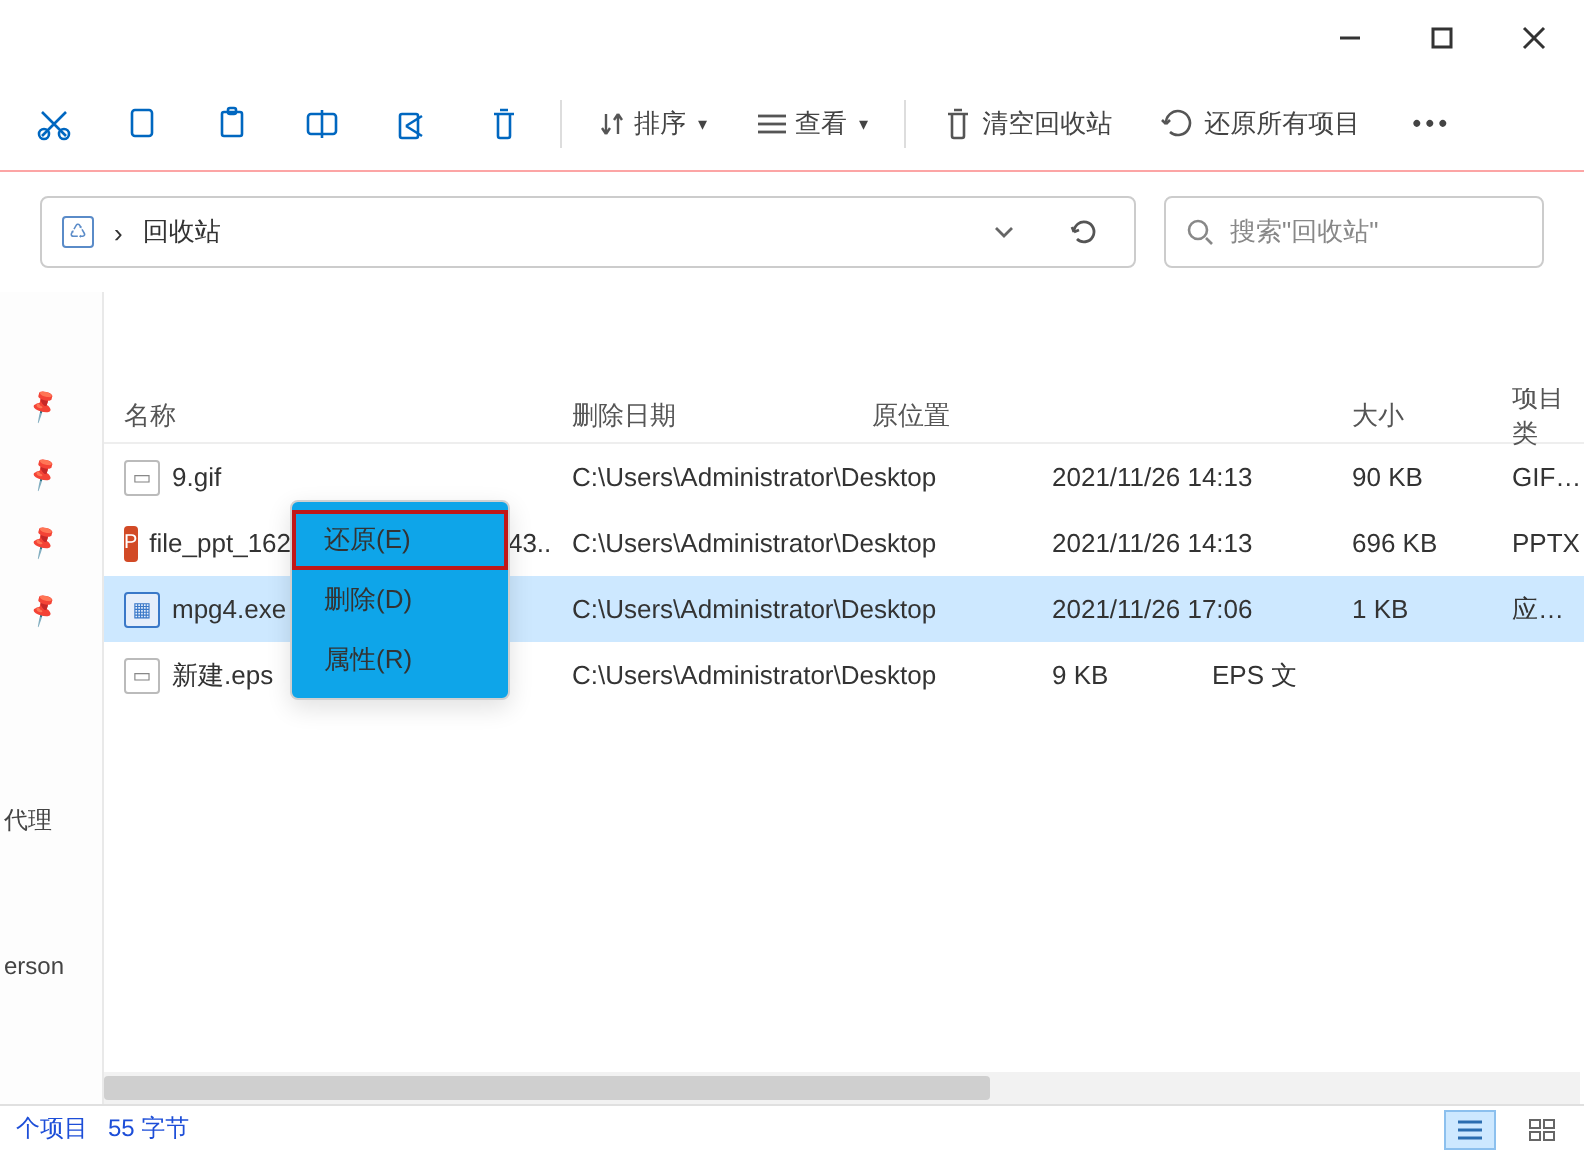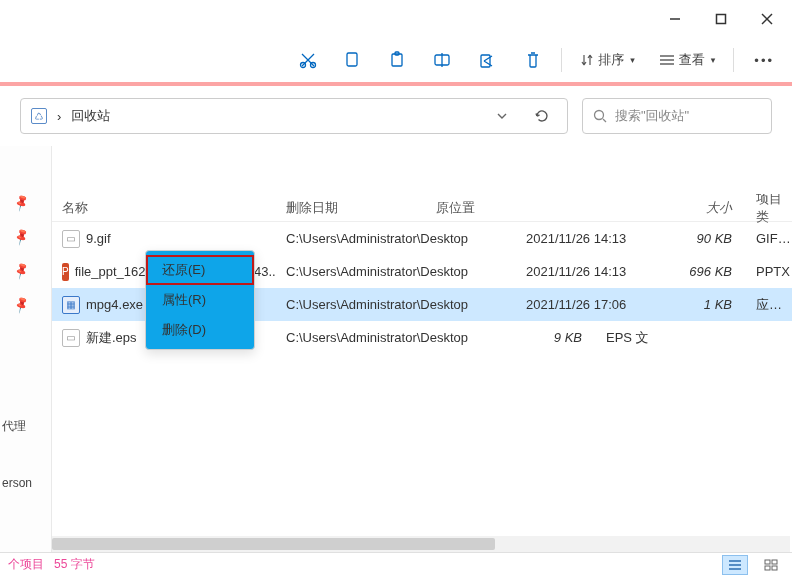--- a/index.html
+++ b/index.html
@@ -1,21 +1,21 @@
 <!DOCTYPE html>
 <html><head>
 <meta charset="utf-8">
 <style>
 * { margin: 0; padding: 0; box-sizing: border-box; font-family: "Microsoft YaHei", "Segoe UI", sans-serif; }
 body { width: 792px; height: 576px; background: #fff; overflow: hidden; position: relative; font-size: 13px; color: #333; }
 
 .titlebar { height: 38px; display: flex; justify-content: flex-end; align-items: center; padding-right: 2px; }
 .titlebar .win-btn { width: 46px; height: 38px; display: flex; align-items: center; justify-content: center; color: #333; }
 
-.toolbar { height: 48px; display: flex; align-items: center; border-bottom: 4px solid #fca5a5; padding: 0 4px; justify-content: flex-end; }
+.toolbar { height: 48px; display: flex; align-items: center; border-bottom: 1px solid #fca5a5; padding: 0 4px; }
 .toolbar .tb-item { height: 36px; display: flex; align-items: center; padding: 0 12px; color: #444; gap: 4px; }
 .toolbar .tb-item.icon-only { padding: 0 14px; }
 .toolbar .tb-item .chev { font-size: 9px; margin-left: 2px; }
 .toolbar .sep { width: 1px; height: 24px; background: #ddd; margin: 0 6px; }
 .accent { color: #0067c0; }
 
 .addressbar-row { height: 60px; display: flex; align-items: center; padding: 0 20px; gap: 14px; }
 .address { flex: 1; height: 36px; border: 1px solid #ccc; border-radius: 4px; display: flex; align-items: center; padding: 0 10px; gap: 10px; }
 .address .recycle-small { width: 16px; height: 16px; border: 1px solid #5a8bc8; border-radius: 2px; display: flex; align-items: center; justify-content: center; font-size: 10px; color: #5a8bc8; }
 .address .crumb { color: #333; }
@@ -27,35 +27,35 @@
 .leftgutter { width: 52px; border-right: 1px solid #e9e9e9; background: #fdfdfd; position: relative; }
 .leftgutter .pin { position: absolute; left: 14px; color: #777; font-size: 12px; transform: rotate(-30deg); }
 .leftgutter .lbl { position: absolute; left: 2px; font-size: 12px; color: #444; width: 48px; overflow: hidden; white-space: nowrap; }
 
 .filearea { flex: 1; overflow: hidden; margin-top: 48px; }
 .cols { display: flex; height: 28px; align-items: center; border-bottom: 1px solid #eee; color: #555; }
 .cols .col { padding-left: 10px; }
 .c-name { width: 224px; }
 .c-loc { width: 240px; }
 .c-date { width: 150px; }
-.c-size { width: 80px; text-align: right; padding-right: 14px; font-style: italic; }
+.c-size { width: 80px; text-align: left; padding-right: 14px; }
 .c-type { flex: 1; }
 
 .rows { }
 .row { display: flex; height: 33px; align-items: center; }
 .row.selected { background: #cde8ff; }
 .row .cell { padding-left: 10px; white-space: nowrap; overflow: hidden; text-overflow: ellipsis; }
 .row .ic { width: 18px; height: 18px; margin-right: 6px; display: inline-flex; align-items: center; justify-content: center; border-radius: 2px; font-size: 10px; vertical-align: middle; }
 .row .name { display: flex; align-items: center; }
 
 .ctxmenu { position: absolute; left: 145px; top: 250px; width: 110px; background: #0ea5e9; border: 1px solid #d0d0d0; border-radius: 4px; box-shadow: 0 4px 12px rgba(0,0,0,.12); padding: 4px 0; z-index: 20; }
 .ctxmenu .mi { height: 30px; display: flex; align-items: center; padding: 0 16px; color: #333; }
 .ctxmenu .mi.hl { outline: 2px solid #c01818; outline-offset: -2px; }
 
-.statusbar { position: absolute; left: 0; bottom: 0; width: 100%; height: 24px; border-top: 1px solid #e0e0e0; display: flex; align-items: center; padding: 0 8px; color: #ec4899; font-size: 12px; gap: 10px; }
+.statusbar { position: absolute; left: 0; bottom: 0; width: 100%; height: 24px; border-top: 1px solid #e0e0e0; display: flex; align-items: center; padding: 0 8px; color: #1d4ed8; font-size: 12px; gap: 10px; }
 .statusbar .spacer { flex: 1; }
 .statusbar .view-btn { width: 26px; height: 20px; display: flex; align-items: center; justify-content: center; border: 1px solid transparent; }
 .statusbar .view-btn.active { background: #cde8ff; border-color: #8cc0ee; }
 
 .hscroll { position: absolute; left: 52px; bottom: 24px; right: 2px; height: 16px; background: #f2f2f2; }
 .hscroll .thumb { position: absolute; left: 0; top: 2px; height: 12px; width: 60%; background: #cfcfcf; border-radius: 2px; }
 
 svg { display: block; }
 </style>
 </head>
@@ -131,20 +131,37 @@
         <svg width="16" height="12">
           <line x1="1" y1="2" x2="15" y2="2" stroke="#555" stroke-width="1.4"></line>
           <line x1="1" y1="6" x2="15" y2="6" stroke="#555" stroke-width="1.4"></line>
           <line x1="1" y1="10" x2="15" y2="10" stroke="#555" stroke-width="1.4"></line>
         </svg>
       </span>
     <span>查看</span>
     <span class="chev">▾</span>
   </div>
   <div class="sep"></div>
+  <div class="tb-item">
+    <span>
+        <svg width="16" height="18">
+          <path d="M3 4 h10 M5 4 v11 a1 1 0 0 0 1 1 h4 a1 1 0 0 0 1 -1 V4 M6 2 h4" fill="none" stroke="#555" stroke-width="1.3"></path>
+        </svg>
+      </span>
+    <span>清空回收站</span>
+  </div>
+  <div class="tb-item">
+    <span>
+        <svg width="18" height="16">
+          <path d="M3 8 a6 6 0 1 1 2 4" fill="none" stroke="#555" stroke-width="1.3"></path>
+          <path d="M3 8 l-2 -2 M3 8 l2 -2" stroke="#555" stroke-width="1.3"></path>
+        </svg>
+      </span>
+    <span>还原所有项目</span>
+  </div>
   <div class="tb-item icon-only">
       <span style="letter-spacing:2px;">•••</span>
     </div>
 </div>
 
 <div class="addressbar-row">
   <div class="address">
     <span class="recycle-small">♺</span>
     <span>›</span>
     <span class="crumb">回收站</span>
@@ -171,21 +188,21 @@
     <span>搜索"回收站"</span>
   </div>
 </div>
 
 <div class="mainrow">
   <div class="leftgutter">
     <span class="pin" style="top:50px;">📌</span>
     <span class="pin" style="top:84px;">📌</span>
     <span class="pin" style="top:118px;">📌</span>
     <span class="pin" style="top:152px;">📌</span>
-    <span class="lbl" style="top:272px;">代理</span>
+    <span class="lbl" style="top:256px;">代理</span>
     <span class="lbl" style="top:330px;">erson</span>
   </div>
   <div class="filearea">
     <div class="cols">
       <div class="col c-name">名称</div>
       <div class="col c-date">删除日期</div>
       <div class="col c-loc">原位置</div>
       <div class="col c-size">大小</div>
       <div class="col c-type">项目类</div>
     </div>
@@ -228,22 +245,22 @@
           <div class="cell c-loc">C:\Users\Administrator\Desktop</div>
           <div class="cell c-size">9 KB</div>
           <div class="cell c-type">EPS 文</div>
         </div>
       </div>
   </div>
 </div>
 
 <div class="ctxmenu">
   <div class="mi hl">还原(E)</div>
+  <div class="mi">删除(D)</div>
   <div class="mi">属性(R)</div>
-  <div class="mi">删除(D)</div>
 </div>
 
 <div class="hscroll">
     <div class="thumb"></div>
   </div>
 
 <div class="statusbar">
   <span>个项目</span>
   <span>55 字节</span>
   <span class="spacer"></span>

